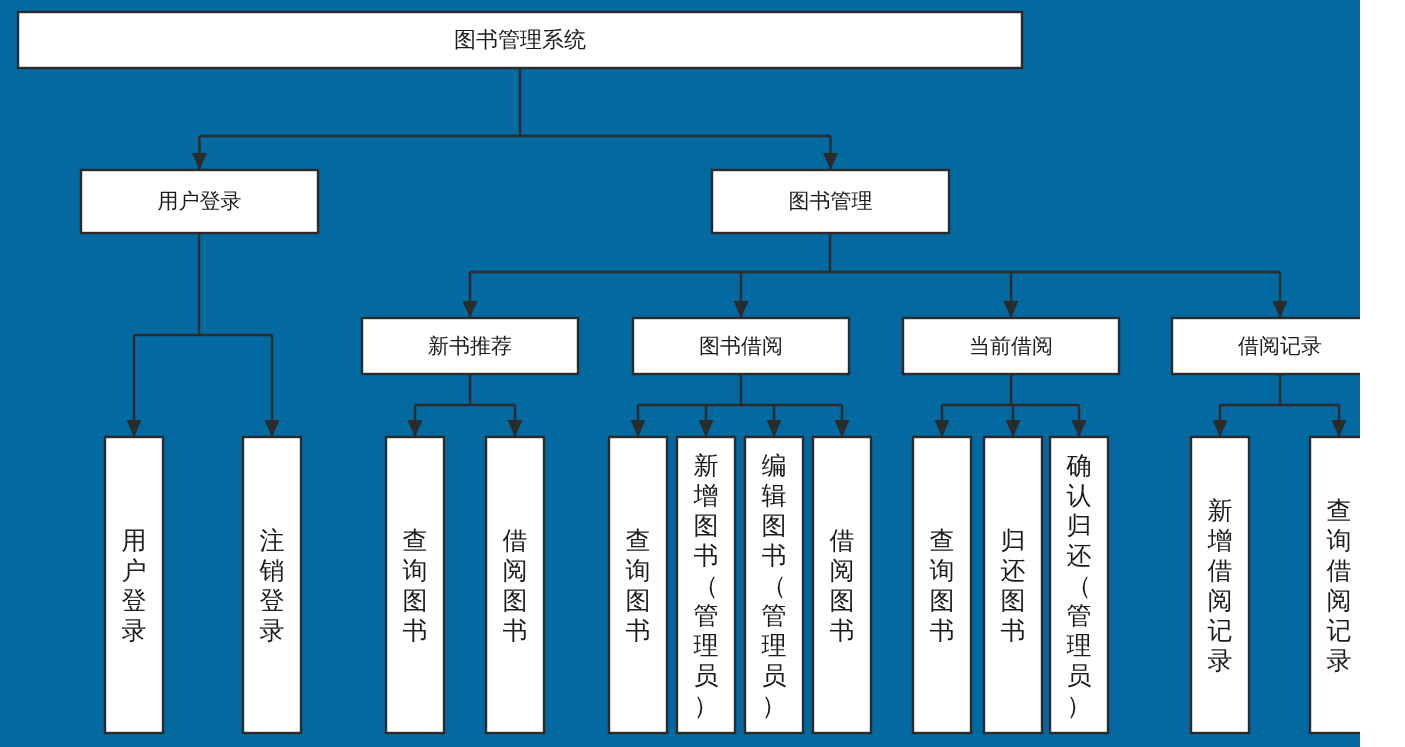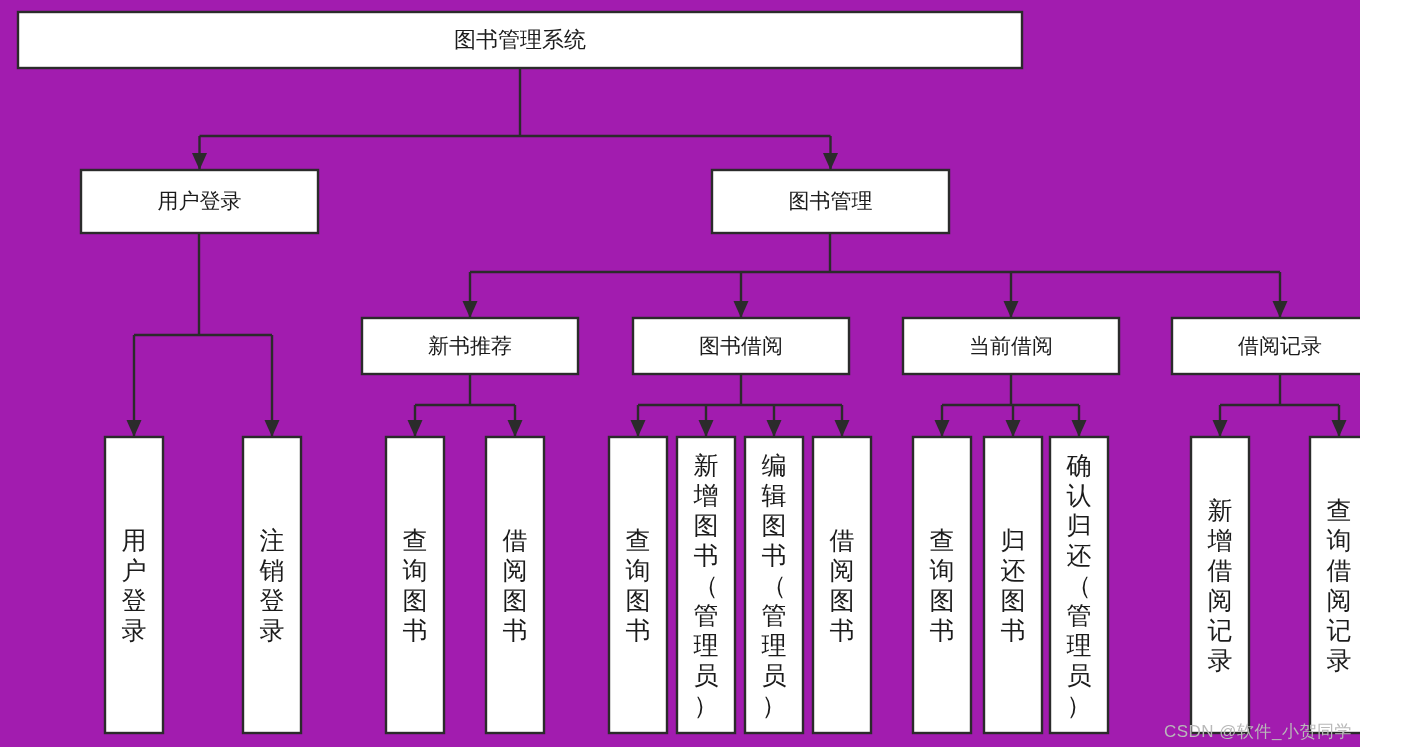--- a/index.html
+++ b/index.html
@@ -8,21 +8,21 @@
     padding: 0;
     background: #ffffff;
   }
   body {
     font-family: "Liberation Sans", "DejaVu Sans", sans-serif;
   }
   #diagram-root {
     position: relative;
     width: 1360px;
     height: 747px;
-    background: #a21caf;
+    background: #0369a1;
     overflow: hidden;
   }
   svg#flow-svg {
     position: absolute;
     left: 0;
     top: 0;
     width: 1405px;
     height: 747px;
     display: block;
   }
@@ -222,14 +222,13 @@
         <g>
           <rect x="1191" y="437" width="58" height="296" class="node-rect"></rect>
           <text x="1220" y="519" class="node-label-v"><tspan x="1220" dy="0">新</tspan><tspan x="1220" dy="30">增</tspan><tspan x="1220" dy="30">借</tspan><tspan x="1220" dy="30">阅</tspan><tspan x="1220" dy="30">记</tspan><tspan x="1220" dy="30">录</tspan></text>
         </g>
         <g>
           <rect x="1310" y="437" width="58" height="296" class="node-rect"></rect>
           <text x="1339" y="519" class="node-label-v"><tspan x="1339" dy="0">查</tspan><tspan x="1339" dy="30">询</tspan><tspan x="1339" dy="30">借</tspan><tspan x="1339" dy="30">阅</tspan><tspan x="1339" dy="30">记</tspan><tspan x="1339" dy="30">录</tspan></text>
         </g>
       </g>
   </svg>
-  <div class="watermark-text">CSDN @软件_小贺同学</div>
 </div>
 
 </body></html>

